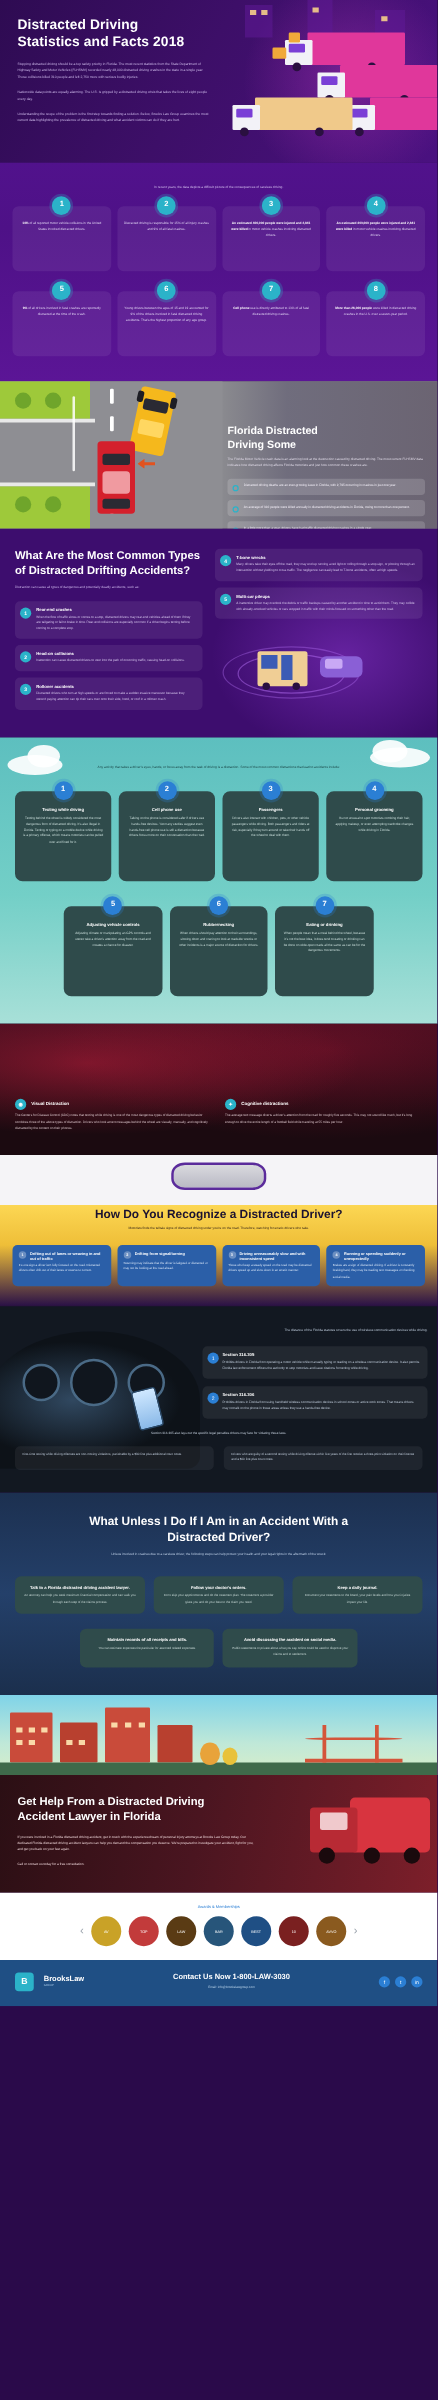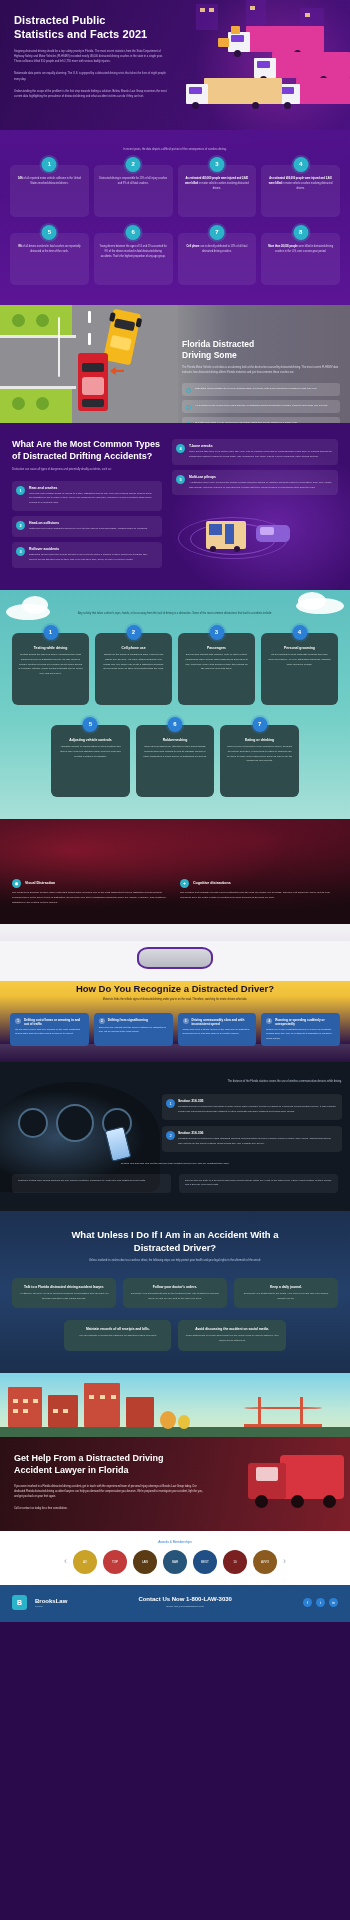--- a/index.html
+++ b/index.html
@@ -115,21 +115,21 @@
     linear-gradient(180deg,#3a0d1c 0%, #1b0a10 70%); }
   .dr-grid { position:relative; display:grid; grid-template-columns:1fr 1fr; gap:10px; z-index:2;
     padding-top:48px; }
   .dr-item h4 { font-size:3.6px; color:#fff; margin-bottom:3px; display:flex; align-items:center; gap:4px; }
   .dr-ico { width:9px; height:9px; border-radius:50%; background:#2bb3c9;
     display:inline-flex; align-items:center; justify-content:center; color:#fff; font-size:4px; }
   .dr-item p { font-size:2.5px; line-height:1.95; color:#d8c3c9; }
 
   
   .recog { position:relative; background:linear-gradient(180deg,#f3f3f5 0%, #e8e4ee 18%, #2a1240 100%);
-    padding:17px 0 16px; overflow:hidden; min-height:120px; }
+    padding:0 0 16px; overflow:hidden; min-height:120px; }
   .rg-top { height:40px; position:relative; background:#f5f4f7; }
   .mirror { position:absolute; left:50%; top:6px; transform:translateX(-50%);
     width:76px; height:22px; border-radius:11px/9px; border:2px solid #5b2b9b;
     background:linear-gradient(180deg,#d9d9de,#b9b9c4); }
   .rg-band { position:absolute; left:0; right:0; top:40px; height:80px;
     background:linear-gradient(180deg,#ffd84d 0%, #f4c233 40%, #2d1347 100%); opacity:.95; }
   .recog h2 { position:relative; z-index:3; text-align:center; font-size:9.5px;
     color:#1b1230; font-weight:bold; padding-top:2px; }
   .recog .sec-sub { position:relative; z-index:3; color:#3a2a1a; }
   .rg-grid { position:relative; z-index:3; display:grid; grid-template-columns:repeat(4,1fr);
@@ -256,22 +256,22 @@
         <div class="tbody" style="left:3px;top:11px;width:13px;height:7px;background:#7a3fd6;"></div>
         <div class="tbody" style="left:6px;top:26px;width:7px;height:7px;background:#2a1040;border-radius:50%;"></div>
         <div class="tbody" style="left:66px;top:26px;width:7px;height:7px;background:#2a1040;border-radius:50%;"></div>
       </div>
       <div class="tbody" style="left:218px;top:38px;width:11px;height:9px;background:#f0a93a;position:absolute;"></div>
       <div class="tbody" style="left:231px;top:26px;width:9px;height:8px;background:#f0a93a;position:absolute;"></div>
     </div>
 
     <div class="hero-inner">
       <h1>
-        <span>Distracted Public</span><br>
-        <span>Statistics and Facts 2021</span>
+        <span>Distracted Driving</span><br>
+        <span>Statistics and Facts 2018</span>
       </h1>
       <p>Stopping distracted driving should be a top safety priority in Florida. The most recent statistics from the State Department of Highway Safety and Motor Vehicles (FLHSMV) recorded nearly 48,000 distracted driving crashes in the state in a single year. Those collisions killed 310 people and left 2,750 more with serious bodily injuries.</p>
       <p>Nationwide data points are equally alarming. The U.S. is gripped by a distracted driving crisis that takes the lives of eight people every day.</p>
       <p>Understanding the scope of the problem is the first step towards finding a solution. Below, Brooks Law Group examines the most current data highlighting the prevalence of distracted driving and what accident victims can do if they are hurt.</p>
     </div>
   </section>
 
   <section class="stats">
     <p class="sec-sub">In recent years, the data depicts a difficult picture of the consequences of careless driving.</p>
 

